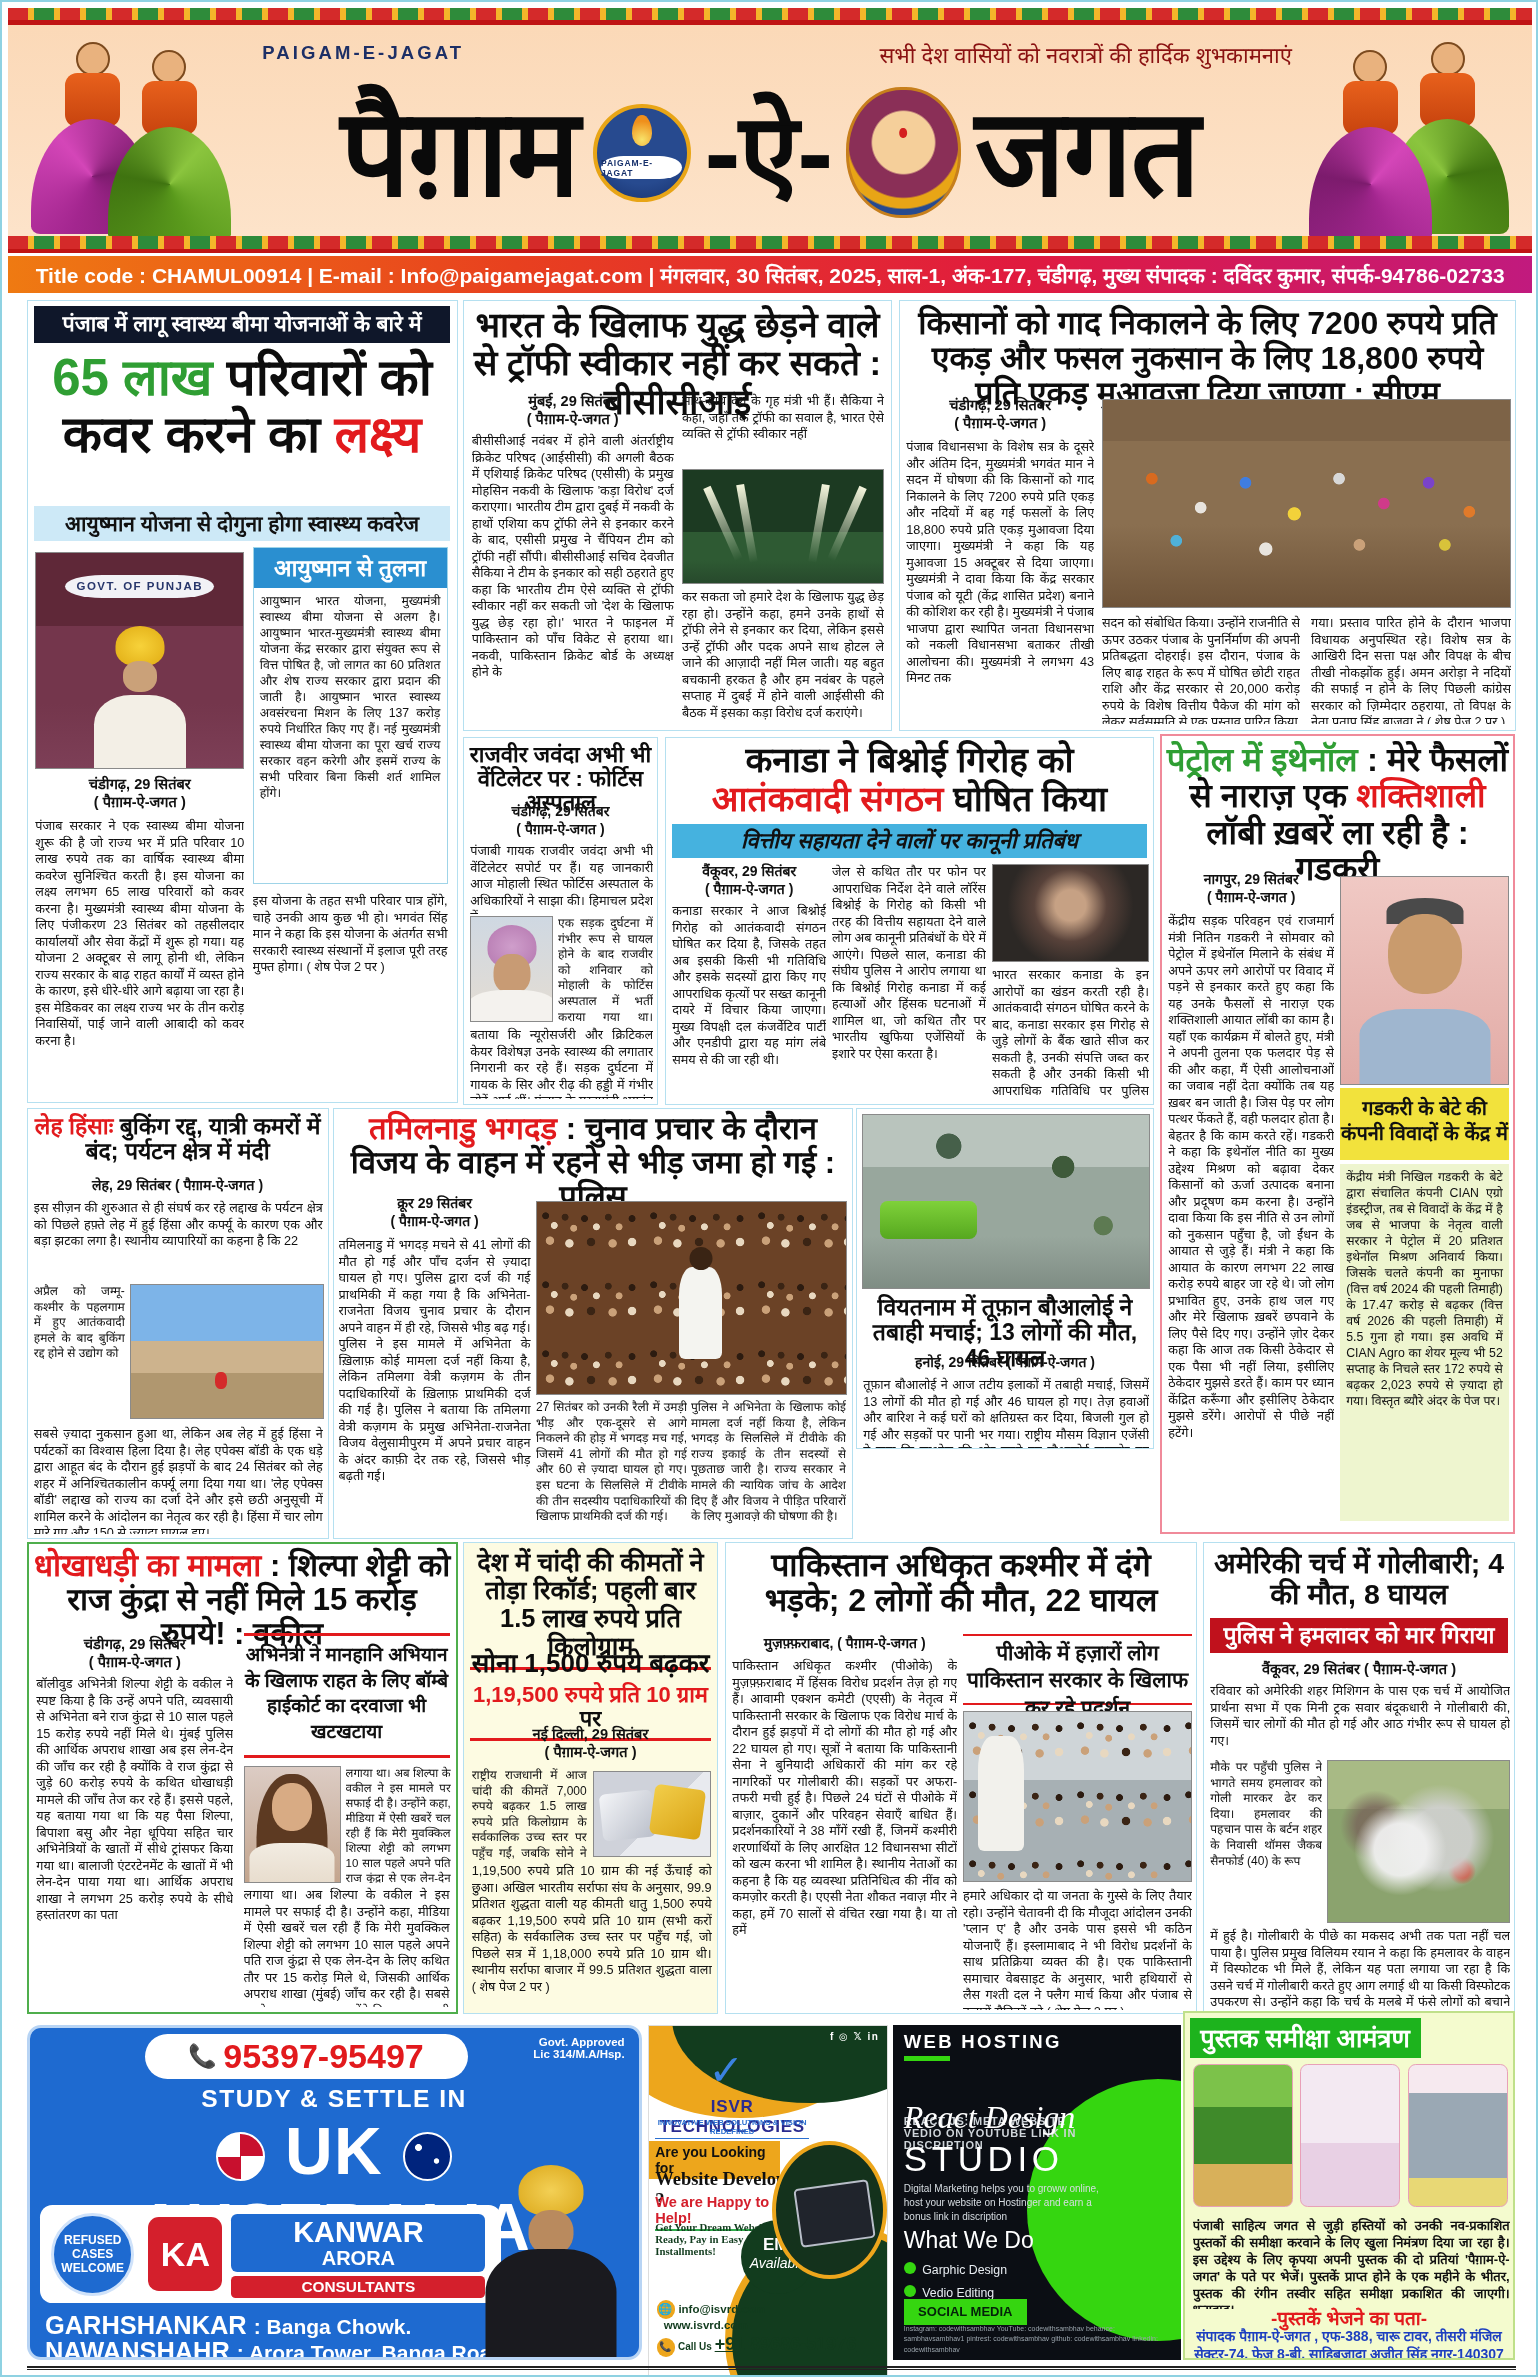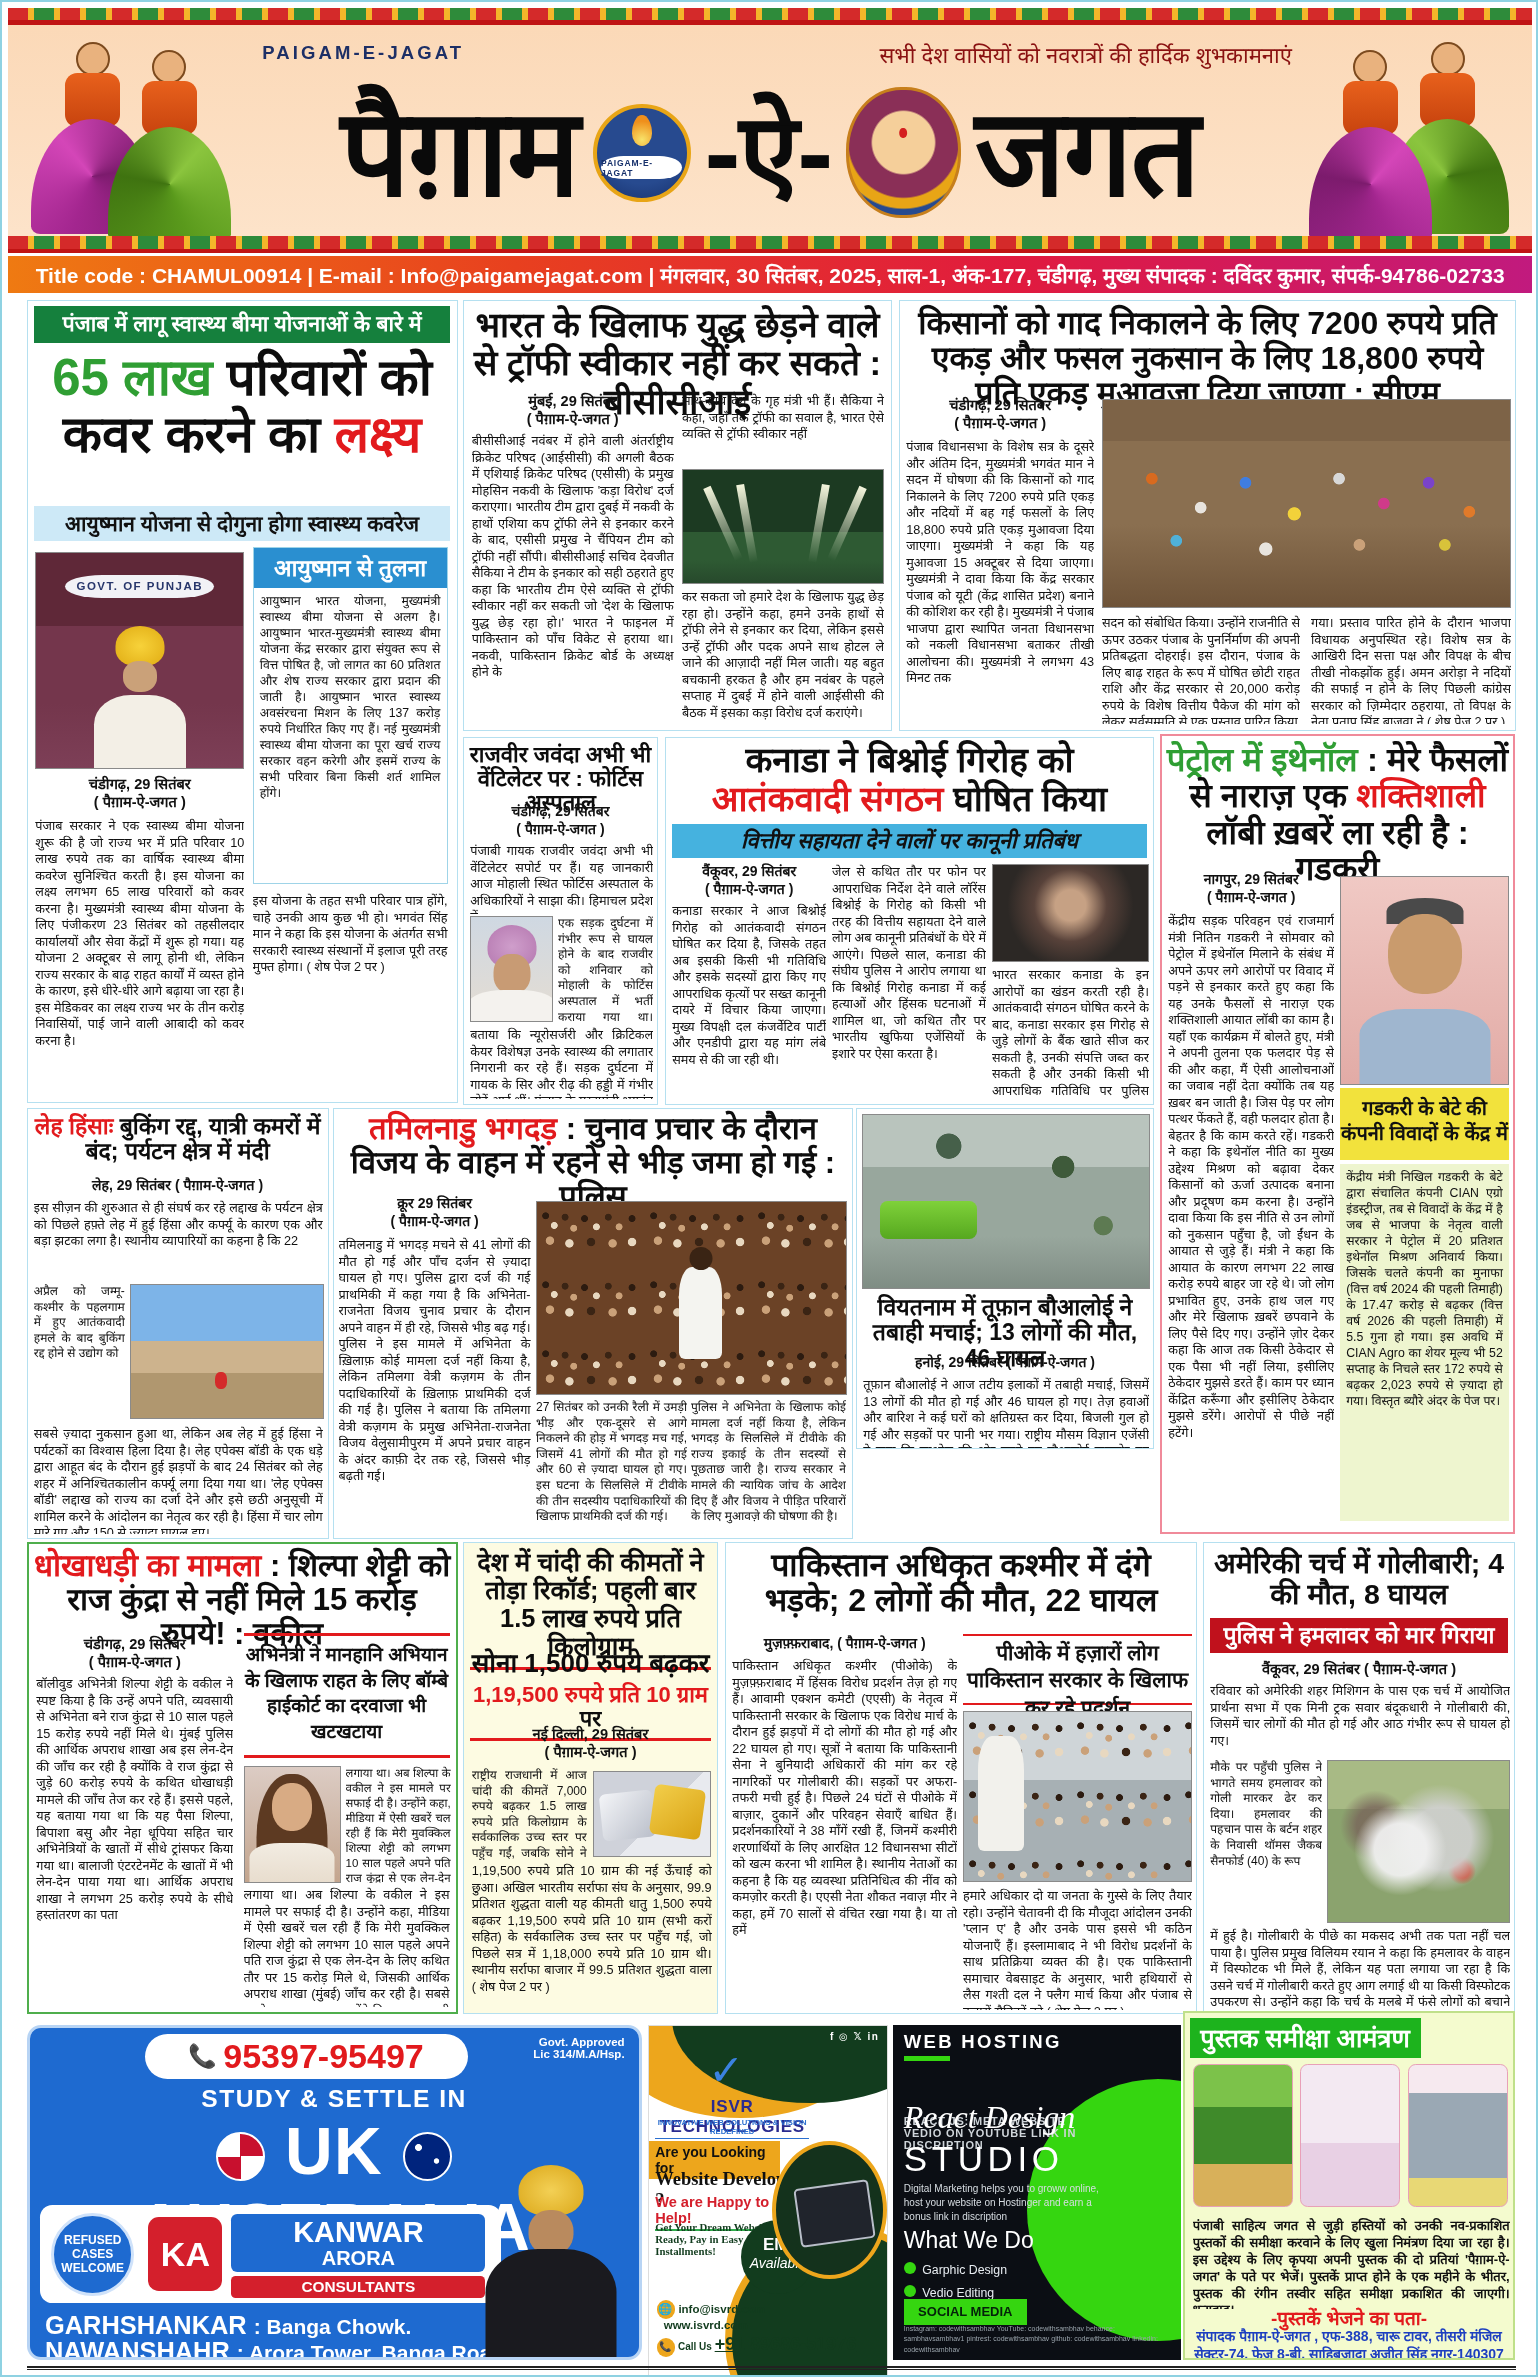--- a/index.html
+++ b/index.html
@@ -4,21 +4,21 @@
 <style>
   html,body{margin:0;padding:0;background:#e8e8e8;}
   *{box-sizing:border-box;}
   .page{position:relative;width:1538px;height:2377px;background:#fff;margin:0 auto;
         font-family:"Liberation Sans","DejaVu Sans",sans-serif;color:#111;overflow:hidden;
         border:2.3px solid #8fd2e2;}
   .abs{position:absolute;}
   .art{position:absolute;border:1.5px solid #b5e0f0;background:#fff;overflow:hidden;}
   .hl{font-weight:bold;color:#0d0d0d;line-height:1.1;text-align:center;}
   .red{color:#e21a1d;} .green{color:#2f9e33;}
-  .kicker{background:#15803d;color:#fff;font-weight:bold;text-align:center;}
+  .kicker{background:#0f172a;color:#fff;font-weight:bold;text-align:center;}
   .subbar{background:#cde9f7;color:#111;font-weight:bold;text-align:center;}
   .dl{font-weight:bold;text-align:center;line-height:1.25;font-size:14.6px;}
   .bt{font-size:12.7px;line-height:1.3;text-align:justify;overflow:hidden;}
   .ph{position:absolute;border:0.8px solid #8a8a8a;overflow:hidden;}
   
   .masthead{position:absolute;left:6.2px;top:6.2px;width:1524px;height:245px;
     background:linear-gradient(180deg,#fbd8b6,#fde4cb);overflow:hidden;}
   .bunting{position:absolute;left:0;width:100%;height:12.3px;
     background:repeating-linear-gradient(90deg,#d42a2a 0 20px,#f4b62a 20px 26px,#2e8b3a 26px 46px,#f4b62a 46px 52px);}
   .bunting2{position:absolute;left:0;width:100%;height:4.6px;background:#c01414;}

